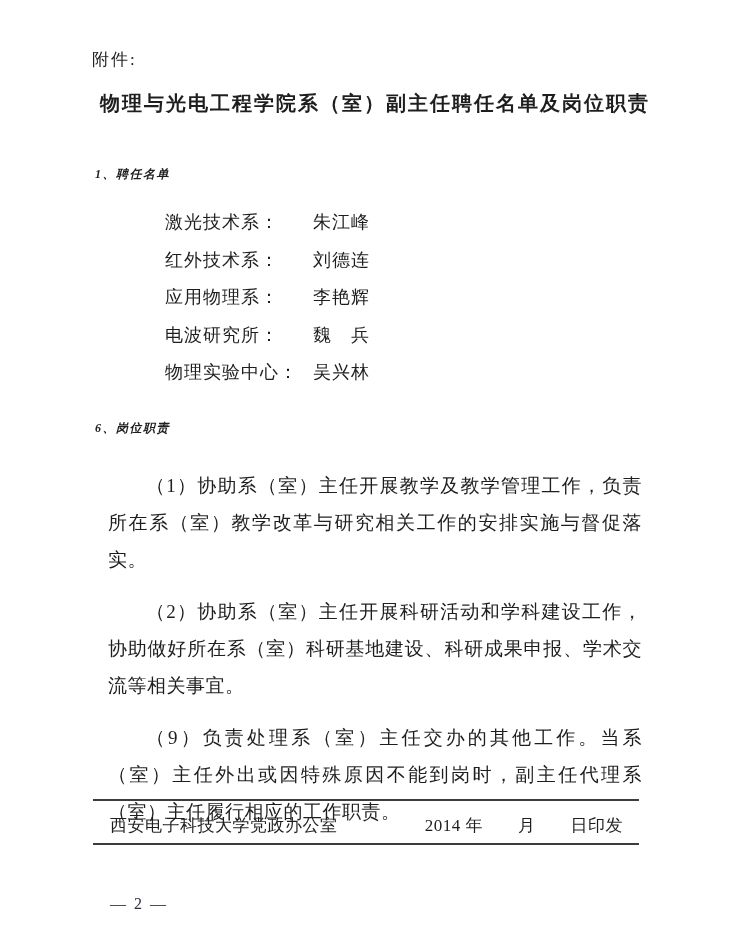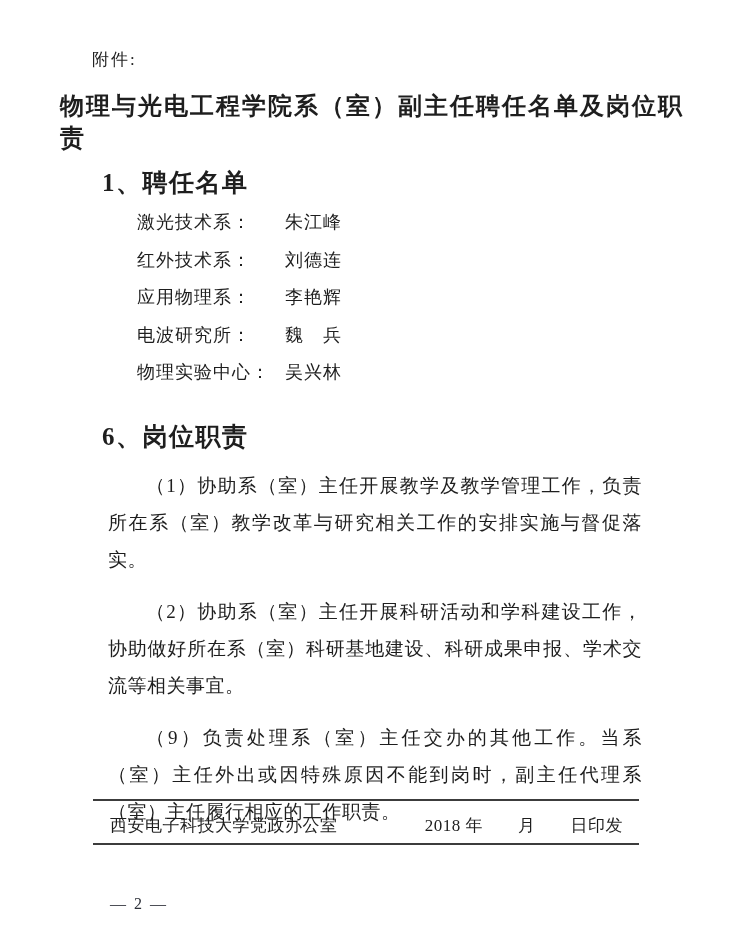--- a/index.html
+++ b/index.html
@@ -21,43 +21,46 @@
     top: 48px;
     left: 92px;
     font-size: 17px;
     letter-spacing: 2px;
   }
   .doc-title {
     position: absolute;
     top: 90px;
     left: 60px;
     right: 60px;
-    font-size: 24px;
+    text-align: center;
+    font-size: 20px;
     font-weight: 700;
     letter-spacing: 2px;
   }
   .section-heading {
     position: absolute;
-    left: 102px;
-    font-size: 25px;
+    left: 95px;
+    font-size: 12px;
     font-weight: 700;
     letter-spacing: 1.5px;
+    font-style: italic;
   }
   .section-heading.s1 { top: 166px; }
   .section-heading.s2 { top: 420px; }
   .appointment-list {
     position: absolute;
     top: 204px;
     left: 137px;
     font-size: 18px;
   }
   .appointment-row {
     height: 37.5px;
     line-height: 37.5px;
     white-space: nowrap;
+    margin-left: 28px;
   }
   .dept-label {
     display: inline-block;
     width: 148px;
     letter-spacing: 1px;
   }
   .appointee-name {
     display: inline-block;
     letter-spacing: 1px;
   }
@@ -146,20 +149,20 @@
   <div class="duties">
     <p>（1）协助系（室）主任开展教学及教学管理工作，负责所在系（室）教学改革与研究相关工作的安排实施与督促落实。</p>
     <p>（2）协助系（室）主任开展科研活动和学科建设工作，协助做好所在系（室）科研基地建设、科研成果申报、学术交流等相关事宜。</p>
     <p>（9）负责处理系（室）主任交办的其他工作。当系（室）主任外出或因特殊原因不能到岗时，副主任代理系（室）主任履行相应的工作职责。</p>
   </div>
 
   <div class="rule top"></div>
 
   <div class="footer-row">
     <span class="footer-issuer">西安电子科技大学党政办公室</span>
-    <span class="footer-date">2018 年　　月　　日印发</span>
+    <span class="footer-date">2014 年　　月　　日印发</span>
   </div>
 
   <div class="rule bottom"></div>
 
   <div class="page-number">— 2 —</div>
 
 </div>
 
 </body></html>

